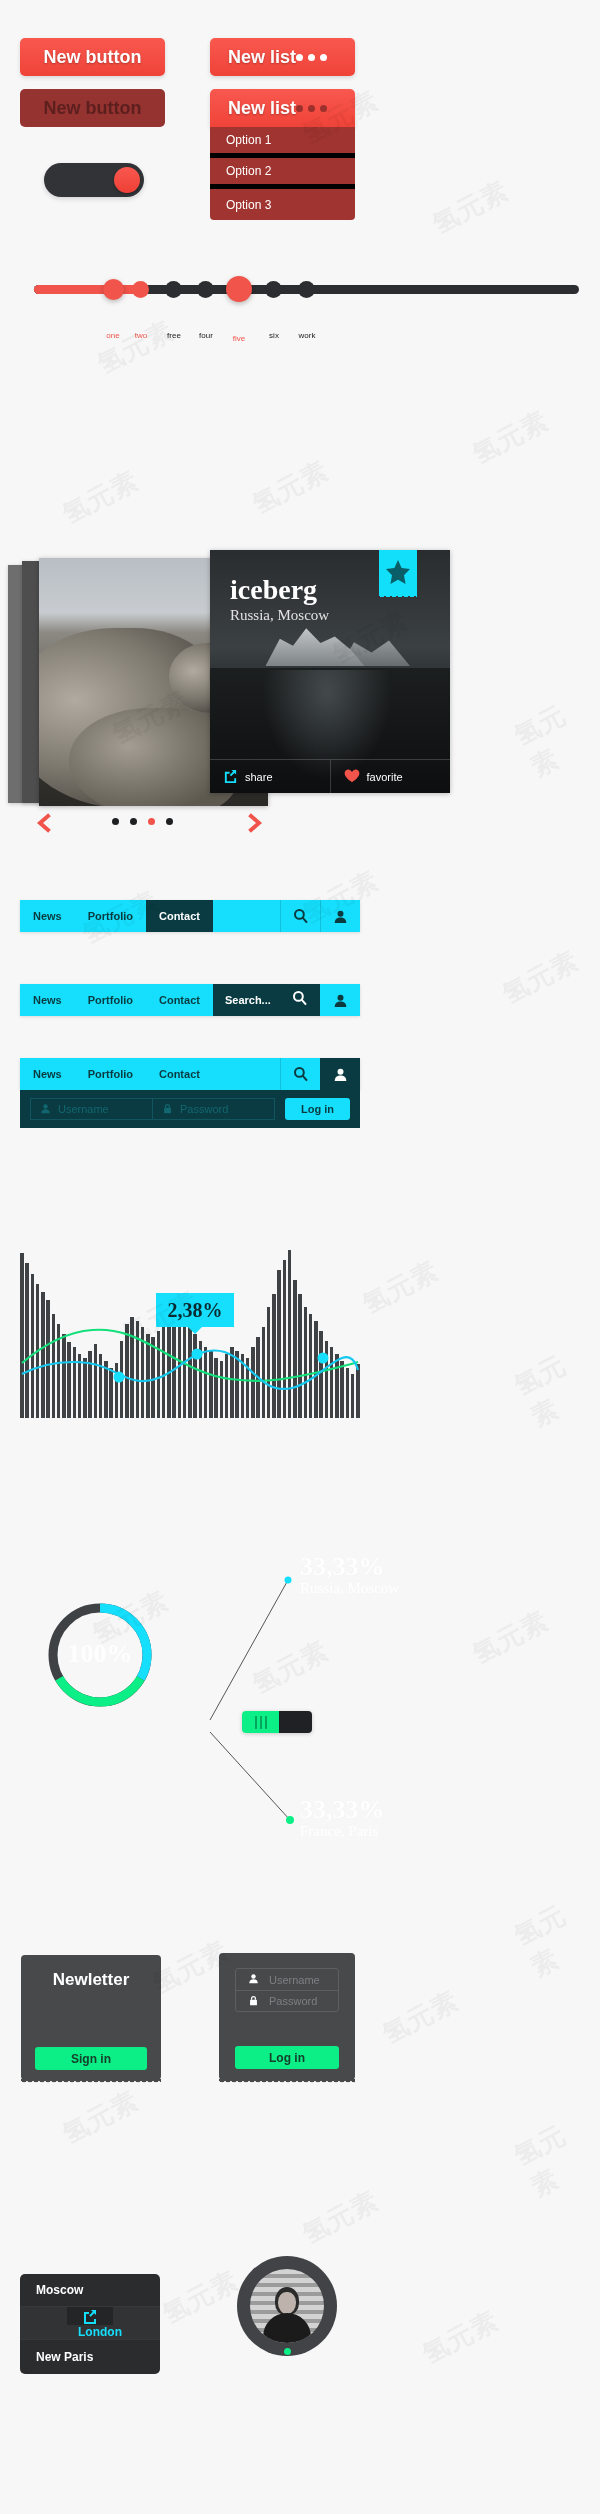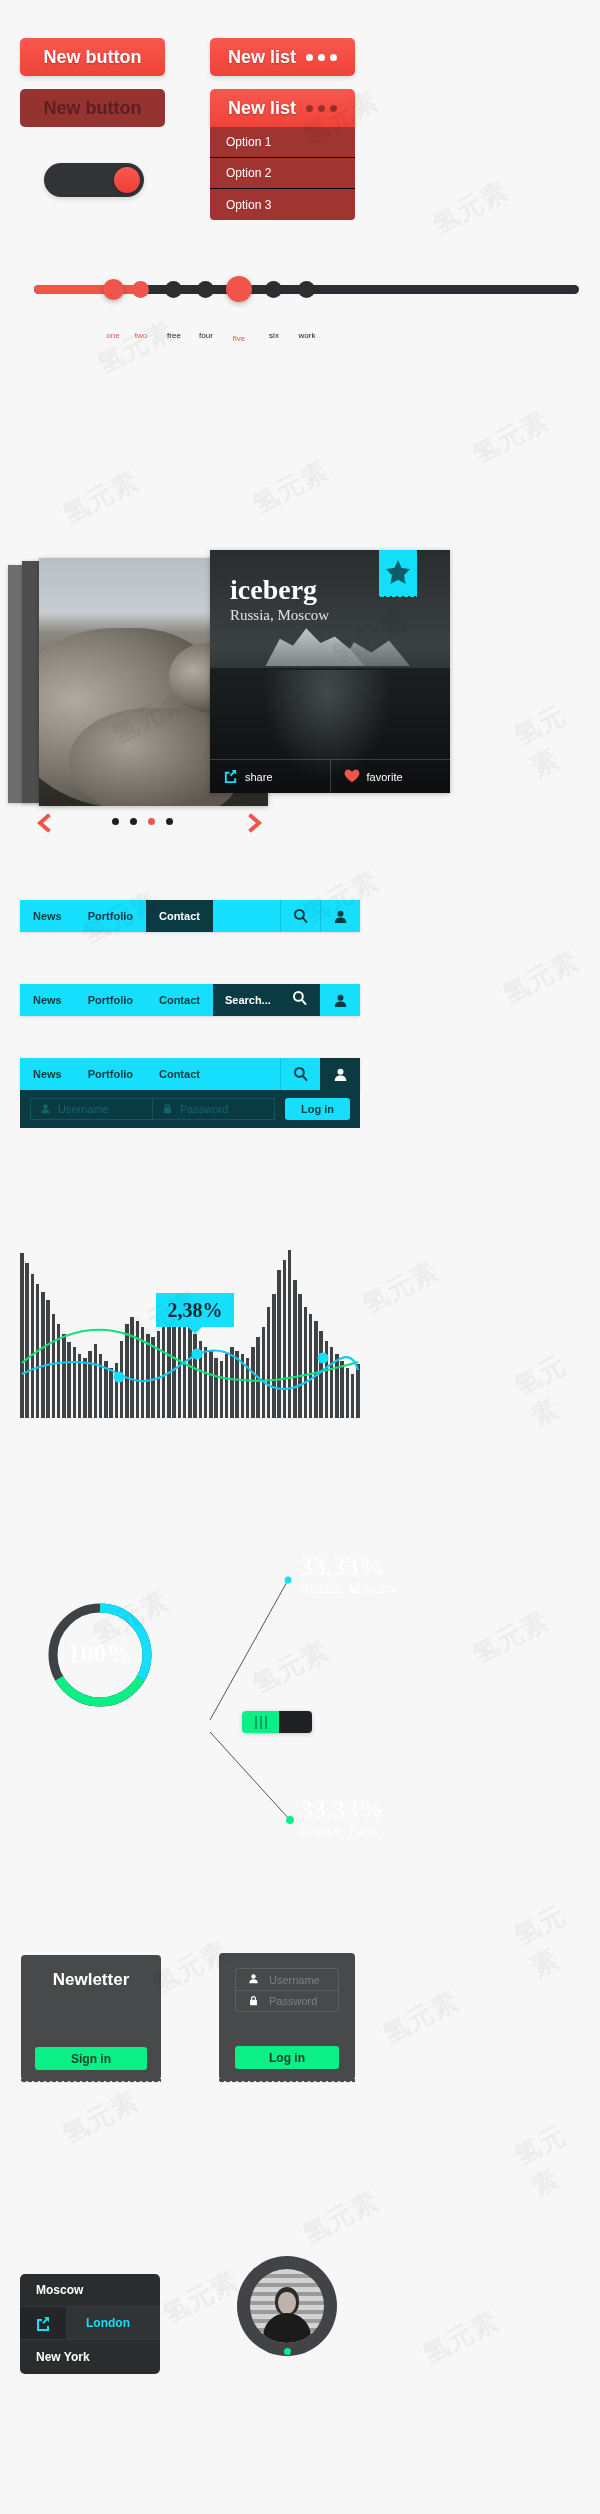--- a/index.html
+++ b/index.html
@@ -51,40 +51,40 @@
   }
 
   
   .list-head {
     position: absolute;
     background: linear-gradient(#f9584f, #ef4338);
     color: #fff;
     border-radius: 5px;
     display: flex;
     align-items: center;
-    justify-content: space-between;
+    justify-content: flex-start;
     padding: 0 18px;
     font-size: 18px;
     font-weight: bold;
     text-shadow: 0 1px 2px rgba(0,0,0,0.28);
     box-shadow: 0 2px 4px rgba(0,0,0,0.13);
     cursor: pointer;
   }
   .dots { display: flex; gap: 5px; }
   .dots i { width: 7px; height: 7px; border-radius: 50%; background: #fff; display:block; }
   .dots.dark i { background: #9c302c; }
   .list-opt {
     position: absolute;
     background: #a03430;
     color: #fff;
     font-size: 12px;
     display: flex;
     align-items: center;
     padding-left: 16px;
-    border-bottom: 1px solid #000000;
+    border-bottom: 5px solid #000000;
     cursor: pointer;
   }
   .list-opt.last { border-bottom: none; border-radius: 0 0 4px 4px; }
 
   
   .toggle {
     position: absolute;
     background: #313336;
     border-radius: 20px;
     box-shadow: 0 2px 5px rgba(0,0,0,0.15);
@@ -195,21 +195,21 @@
   .nl-text { position:absolute; width:100%; text-align:center; color:#e4e4e4; font-size:10px; line-height:1.5; }
   .green-btn { position:absolute; background:#0bef86; color:#15402c; border:none; border-radius:3px; font-size:12px; font-weight:bold; cursor:pointer; }
   .fieldgrp { position:absolute; border:1px solid #5e5f61; border-radius:3px; }
   .fld { display:flex; align-items:center; gap:10px; padding-left:12px; color:#7e7f81; font-size:11px; }
   .fld + .fld { border-top:1px solid #5e5f61; }
 
   
   .clist { position:absolute; background:#2a2c2e; border-radius:5px; overflow:hidden; }
   .crow { display:flex; align-items:center; height:33px; font-size:12px; font-weight:bold; color:#fff; padding-left:16px; border-bottom:1px solid #363839; cursor:pointer; }
   .crow.last { border-bottom:none; }
-  .crow.sel { background:#313335; padding-left:0; color:#15dffd; }
+  .crow.sel { background:#313335; padding-left:0; color:#15dffd;flex-direction:column; }
   .crow .ibox { width:46px; height:100%; display:flex; align-items:center; justify-content:center; background:#232527; }
   .crow .ctext { padding-left:20px; }
 
   
   .av-ring { position:absolute; border-radius:50%; background:#414346; }
   .av-photo { position:absolute; border-radius:50%; overflow:hidden;
     background: repeating-linear-gradient(to bottom, #d3d3d3 0 5px, #9b9b9b 5px 9px); }
   .av-dot { position:absolute; border-radius:50%; background:#0bef86; }
   .av-head { position:absolute; background:#2b2b2b; border-radius:50% 50% 42% 42%; }
   .av-face { position:absolute; background:#bdb3ac; border-radius:45% 45% 50% 50%; }
@@ -557,21 +557,21 @@
     <div class="crow sel">
       <span class="ibox">
         <svg width="16" height="16" viewBox="0 0 16 16">
             <path d="M2,4 h5 v2 h-3 v8 h8 v-3 h2 v5 h-12z" fill="#15dffd"></path>
             <path d="M9,2 h5 v5 l-1.8,-1.8 -3.6,3.6 -1.4,-1.4 3.6,-3.6z" fill="#15dffd"></path>
           </svg>
       </span>
       <span class="ctext">London</span>
     </div>
     <div class="crow last">
-      <span>New York</span>
+      <span>New Paris</span>
     </div>
   </div>
 
   <div class="av-ring" style="left:237px;top:2256px;width:100px;height:100px;">
     <div class="av-photo" style="left:13px;top:13px;width:74px;height:74px;">
       <div class="av-head" style="left:25px;top:18px;width:24px;height:28px;"></div>
       <div class="av-face" style="left:28px;top:23px;width:18px;height:22px;"></div>
       <div class="av-body" style="left:13px;top:44px;width:48px;height:32px;"></div>
     </div>
   </div>

